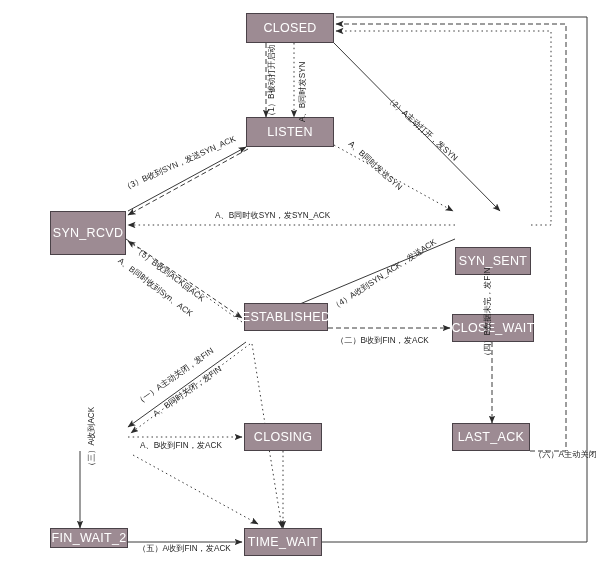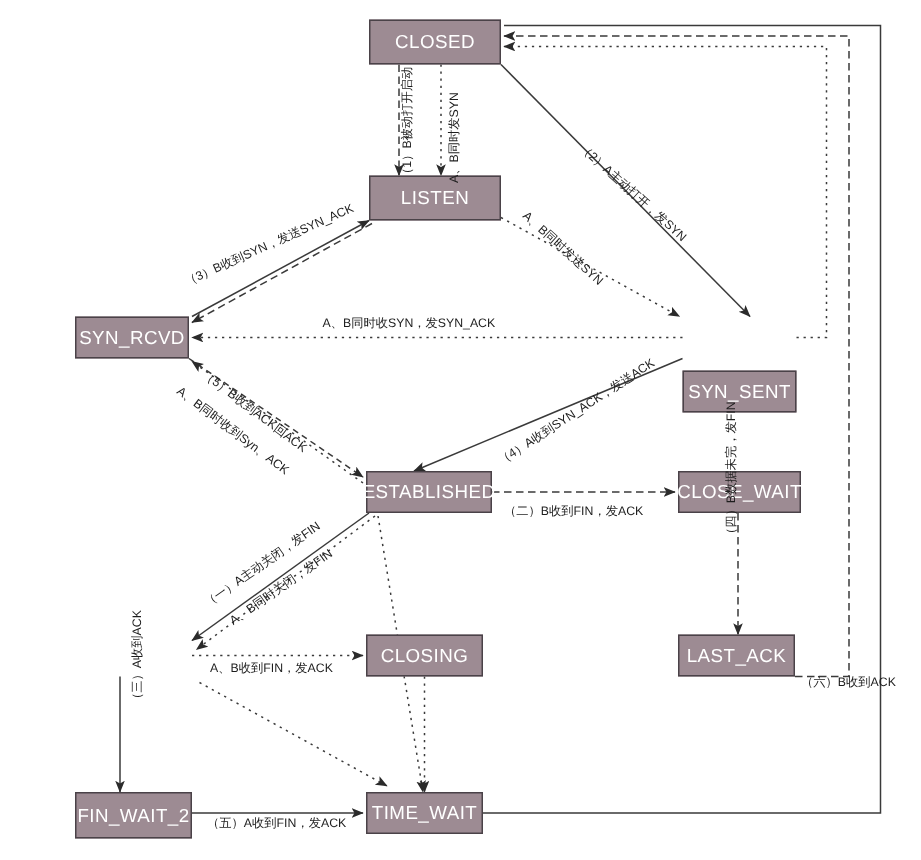--- a/index.html
+++ b/index.html
@@ -82,40 +82,40 @@
       <path d="M530,451 L566,451 L566,24 L336,24" stroke-dasharray="5,3"></path>
 
       <path d="M531,225 L551,225 L551,31 L336,31" stroke-dasharray="1.5,3.2"></path>
     </g>
 
     <path d="M322,542 L587,542 L587,17 L336,17" stroke="#3a3a3a" fill="none" stroke-width="1"></path>
   </svg>
 
   <div class="node" style="left: 246px; top: 13px; width: 88px; height: 30px;">CLOSED</div>
   <div class="node" style="left: 246px; top: 117px; width: 88px; height: 30px;">LISTEN</div>
-  <div class="node" style="left: 50px; top: 211px; width: 76px; height: 28px;">SYN_RCVD</div>
+  <div class="node" style="left: 50px; top: 211px; width: 76px; height: 44px;">SYN_RCVD</div>
   <div class="node" style="left: 455px; top: 211px; width: 76px; height: 28px; margin-top: 36px;">SYN_SENT</div>
-  <div class="node" style="left: 244px; top: 314px; width: 84px; height: 28px;">ESTABLISHED</div>
+  <div class="node" style="left: 244px; top: 303px; width: 84px; height: 28px;">ESTABLISHED</div>
   <div class="node" style="left: 452px; top: 314px; width: 82px; height: 28px;">CLOSE_WAIT</div>
   <div class="node" style="left: 452px; top: 423px; width: 78px; height: 28px;">LAST_ACK</div>
   <div class="node" style="left: 244px; top: 423px; width: 78px; height: 28px;">CLOSING</div>
-  <div class="node" style="left: 50px; top: 528px; width: 78px; height: 31px;">FIN_WAIT_2</div>
+  <div class="node" style="left: 50px; top: 528px; width: 78px; height: 20px;">FIN_WAIT_2</div>
   <div class="node" style="left: 244px; top: 528px; width: 78px; height: 28px;">TIME_WAIT</div>
 
   <div class="lbl" style="left: 268px; top: 120px; transform: rotate(-90deg);">（1）B被动打开启动</div>
   <div class="lbl" style="left: 299px; top: 122px; transform: rotate(-90deg);">A、B同时发SYN</div>
   <div class="lbl" style="left: 390px; top: 95px; transform: rotate(42deg);">（2）A主动打开，发SYN</div>
   <div class="lbl" style="left: 352px; top: 140px; transform: rotate(42deg);">A、B同时发送SYN</div>
   <div class="lbl" style="left: 122px; top: 185px; transform: rotate(-24deg);">（3）B收到SYN，发送SYN_ACK</div>
   <div class="lbl" style="left: 215px; top: 212px; transform: rotate(0deg);">A、B同时收SYN，发SYN_ACK</div>
   <div class="lbl" style="left: 138px; top: 246px; transform: rotate(37deg);">（5）B收到ACK回ACK</div>
   <div class="lbl" style="left: 121px; top: 257px; transform: rotate(37deg);">A、B同时收到Syn、ACK</div>
   <div class="lbl" style="left: 331px; top: 305px; transform: rotate(-33deg);">（4）A收到SYN_ACK，发送ACK</div>
   <div class="lbl" style="left: 336px; top: 337px; transform: rotate(0deg);">（二）B收到FIN，发ACK</div>
   <div class="lbl" style="left: 484px; top: 360px; transform: rotate(-90deg);">（四）B数据未完，发FIN</div>
   <div class="lbl" style="left: 135px; top: 400px; transform: rotate(-35deg);">（一）A主动关闭，发FIN</div>
   <div class="lbl" style="left: 152px; top: 412px; transform: rotate(-35deg);">A、B同时关闭，发FIN</div>
   <div class="lbl" style="left: 140px; top: 442px; transform: rotate(0deg);">A、B收到FIN，发ACK</div>
   <div class="lbl" style="left: 88px; top: 470px; transform: rotate(-90deg);">（三）A收到ACK</div>
   <div class="lbl" style="left: 138px; top: 545px; transform: rotate(0deg); text-align: right;">（五）A收到FIN，发ACK</div>
-  <div class="lbl" style="left: 534px; top: 451px; transform: rotate(0deg);">（六）B收到ACK</div>
+  <div class="lbl" style="left: 534px; top: 451px; transform: rotate(0deg);">（六）A主动关闭</div>
 
 </div>
 
 </body></html>

